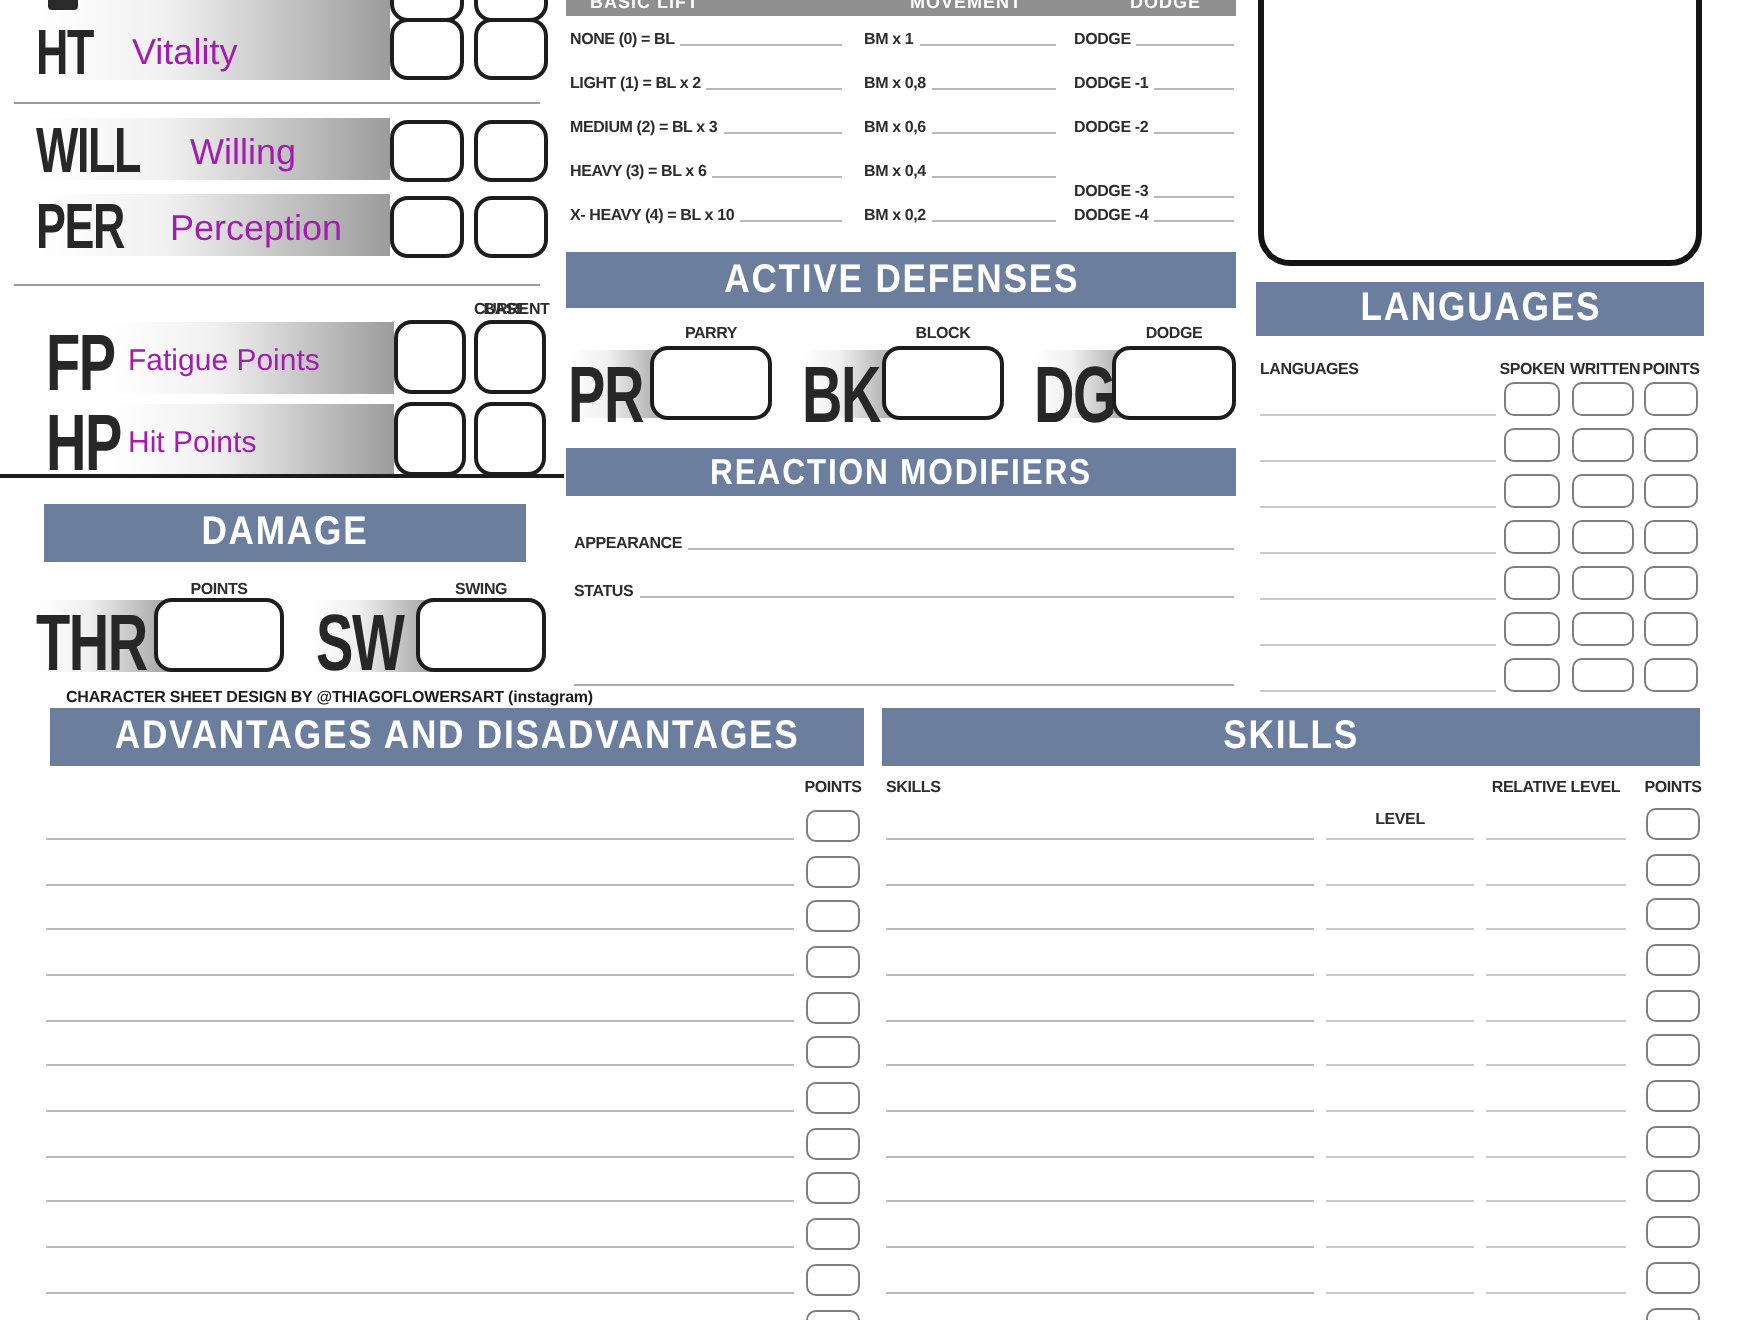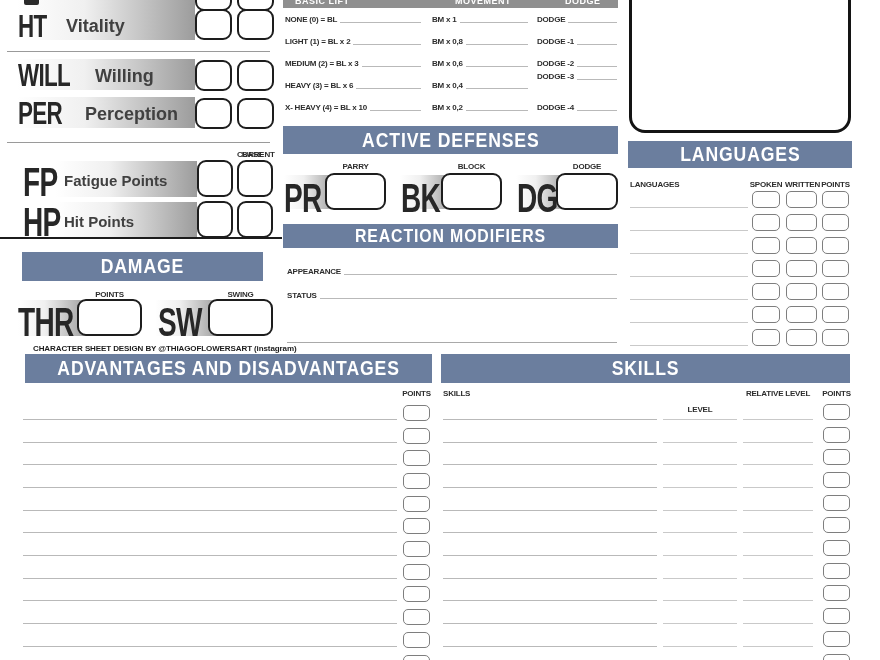--- a/index.html
+++ b/index.html
@@ -12,21 +12,21 @@
             transform:scaleX(0.88);}
   .graybar{position:absolute;background:#8f8f8f;}
   .graybar>span{position:absolute;bottom:2px;color:#fff;font-weight:bold;font-size:9px;
                 letter-spacing:0.5px;white-space:nowrap;}
   
   .grad{position:absolute;background:linear-gradient(90deg,#ffffff 0%,#f0f0f0 38%,#9c9c9c 100%);}
   
   .glyph{position:absolute;font-weight:800;color:#272727;line-height:1;letter-spacing:-1px;
          white-space:nowrap;transform:scaleX(0.70);transform-origin:0 0;}
   .g33{font-size:32px;} .g40{font-size:40px;}
-  .sublabel{position:absolute;font-weight:bold;color:#404040;white-space:nowrap;}
+  .sublabel{position:absolute;font-weight:normal;color:#a21caf;white-space:nowrap;}
   .tiny{position:absolute;font-size:8px;font-weight:bold;color:#2d2d2d;white-space:nowrap;
         letter-spacing:-0.2px;}
   .tinyc{text-align:center;}
   
   .bigbox{position:absolute;background:#fff;border:2.5px solid #1d1d1d;border-radius:9px;box-sizing:border-box;}
   .smallbox{position:absolute;background:#fff;border:1.5px solid #7e7e7e;border-radius:5px;box-sizing:border-box;}
   
   .rule{position:absolute;border-bottom:1.2px solid #b9b9b9;}
   .rule-lt{border-bottom-color:#c9c9c9;}
   .rule-md{border-bottom-color:#a9a9a9;}
@@ -148,21 +148,21 @@
     </div>
 
   <div class="cell" style="left:285px;top:79px;width:136px;">
       <span class="lbl">HEAVY (3) = BL x 6</span>
       <div class="fill"></div>
     </div>
   <div class="cell" style="left:432px;top:79px;width:96px;">
       <span class="lbl">BM x 0,4</span>
       <div class="fill"></div>
     </div>
-  <div class="cell" style="left:537px;top:70px;width:80px;justify-content:center;">
+  <div class="cell" style="left:537px;top:89px;width:80px;justify-content:center;">
       <span class="lbl">DODGE -3</span>
       <div class="fill"></div>
     </div>
 
   <div class="cell" style="left:285px;top:101px;width:136px;">
       <span class="lbl">X- HEAVY (4) = BL x 10</span>
       <div class="fill"></div>
     </div>
   <div class="cell" style="left:432px;top:101px;width:96px;">
       <span class="lbl">BM x 0,2</span>

